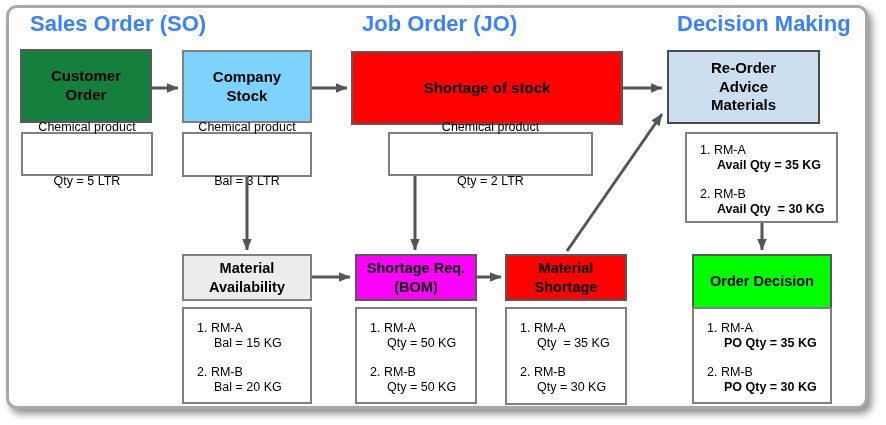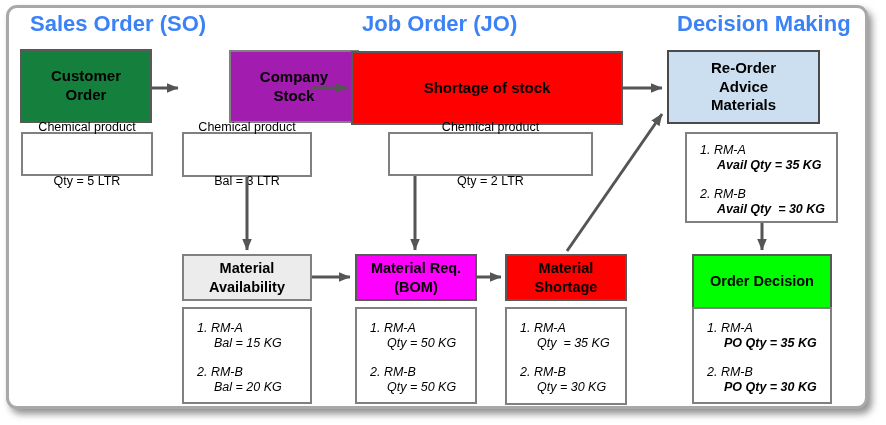--- a/index.html
+++ b/index.html
@@ -53,21 +53,21 @@
   .detail.centered {
     display: flex;
     flex-direction: column;
     align-items: center;
     justify-content: center;
     text-align: center;
     line-height: 1.5;
     white-space: pre-line;
     gap: 35px;
   }
-  .detail.listed { padding: 9px 12px 0 13px; line-height: 1.22; font-style: italic; }
+  .detail.listed { padding: 9px 12px 0 13px; line-height: 1.22; }
   .li-item { margin-bottom: 13px; }
   .li-name { white-space: pre; }
   .li-qty { margin-left: 17px; white-space: pre; }
   .bold-qty .li-qty { font-weight: bold; }
   svg.arrows {
     position: absolute;
     left: 0; top: 0;
     width: 886px; height: 425px;
     z-index: 3;
     pointer-events: none;
@@ -78,21 +78,21 @@
 
 <div class="stage">
   <div class="frame"></div>
 
   <div class="hdr" style="left:30px; top:11px;">Sales Order (SO)</div>
   <div class="hdr" style="left:362px; top:11px;">Job Order (JO)</div>
   <div class="hdr" style="left:677px; top:11px;">Decision Making</div>
 
   <div class="node" style="left: 20px; top: 49px; width: 132px; height: 74px; background: #15803d;">Customer
 Order</div>
-  <div class="node" style="left: 182px; top: 50px; width: 130px; height: 73px; border-color: rgb(128, 128, 128); background: #a21caf; margin-left: 47px;">Company
+  <div class="node" style="left: 182px; top: 50px; width: 130px; height: 73px; border-color: rgb(128, 128, 128); background: #7dd3fc;">Company
 Stock</div>
   <div class="node" style="left: 351px; top: 51px; width: 272px; height: 74px; background: rgb(255, 0, 0);">Shortage of stock</div>
   <div class="node" style="left: 667px; top: 50px; width: 153px; height: 74px; border-color: rgb(74, 74, 74); background: rgb(204, 223, 241);">Re-Order
 Advice
 Materials</div>
 
   <div class="detail centered" style="left:21px; top:132px; width:132px; height:44px;">
     <div>Chemical product</div>
     <div>Qty = 5 LTR</div>
   </div>
@@ -110,21 +110,21 @@
       <div class="li-qty">Avail Qty = 35 KG</div>
     </div>
     <div class="li-item">
       <div class="li-name">2. RM-B</div>
       <div class="li-qty">Avail Qty  = 30 KG</div>
     </div>
   </div>
 
   <div class="node" style="left: 182px; top: 254px; width: 130px; height: 47px; border-color: rgb(128, 128, 128); font-size: 14.5px; background: rgb(236, 236, 236);">Material
 Availability</div>
-  <div class="node" style="left: 355px; top: 254px; width: 122px; height: 47px; font-size: 14.5px; background: rgb(255, 0, 255);">Material Req.
+  <div class="node" style="left: 355px; top: 254px; width: 122px; height: 47px; font-size: 14.5px; background: rgb(255, 0, 255);">Shortage Req.
 (BOM)</div>
   <div class="node" style="left: 505px; top: 254px; width: 122px; height: 47px; font-size: 14.5px; background: rgb(255, 0, 0);">Material
 Shortage</div>
   <div class="node" style="left: 692px; top: 254px; width: 140px; height: 55px; font-size: 14.5px; background: rgb(0, 255, 0);">Order Decision</div>
 
   <div class="detail listed" style="left:182px; top:307px; width:130px; height:97px; padding-top:12px;">
     <div class="li-item">
       <div class="li-name">1. RM-A</div>
       <div class="li-qty">Bal = 15 KG</div>
     </div>

